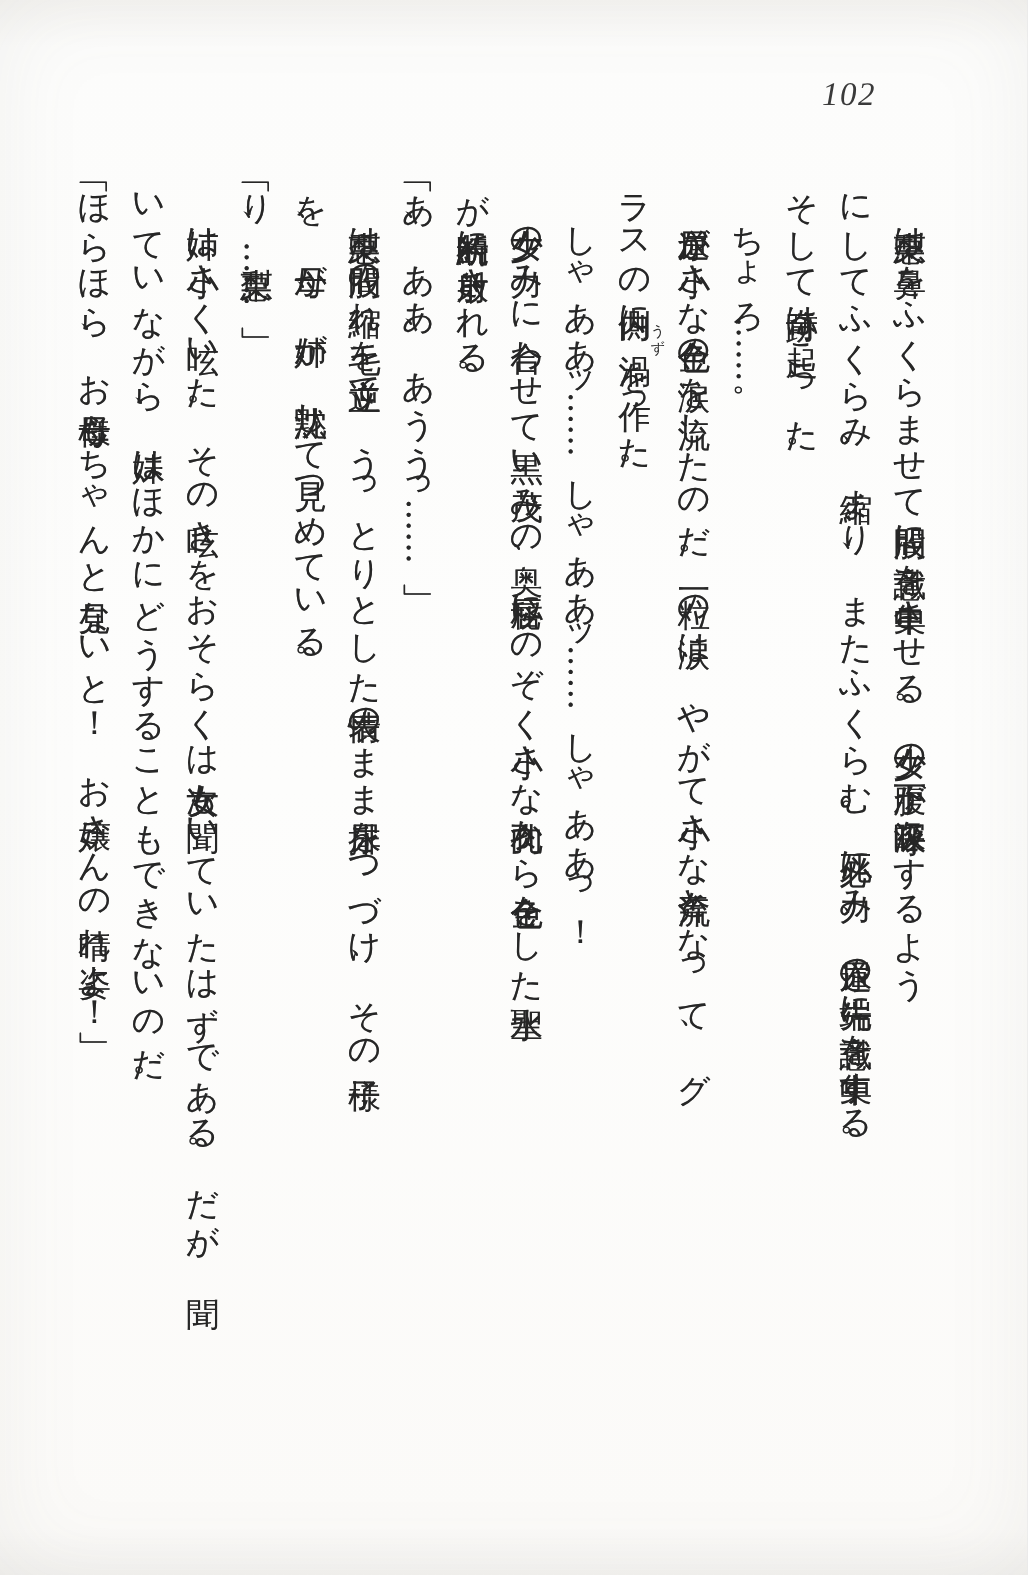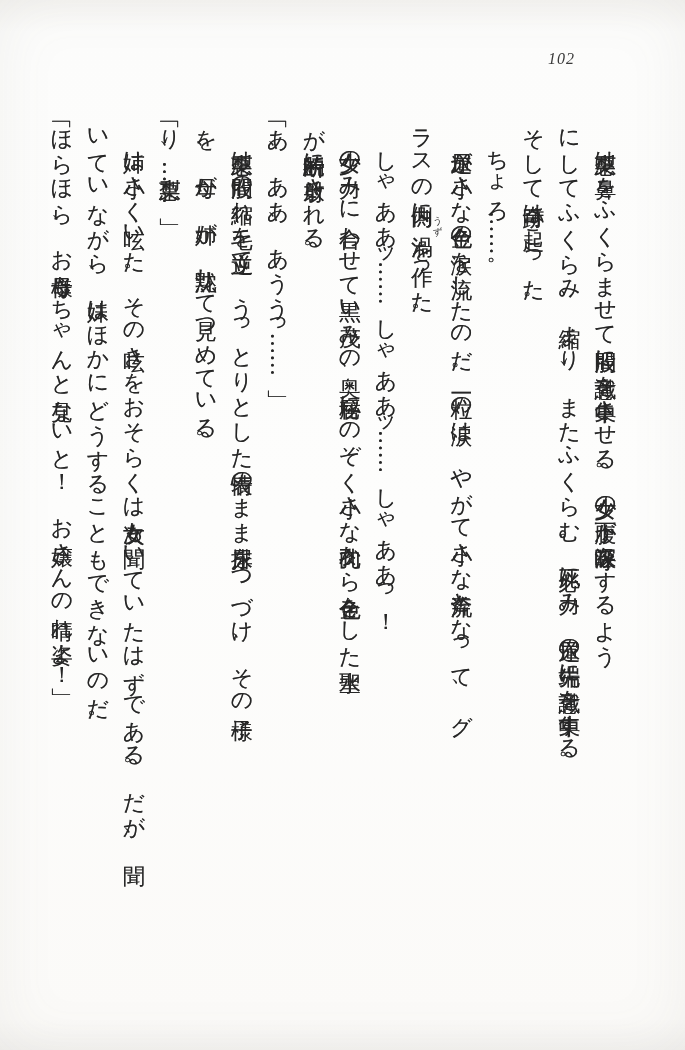--- a/index.html
+++ b/index.html
@@ -14,21 +14,21 @@
     background: linear-gradient(180deg, #f6f5f3 0%, #fcfcfb 3%, #fdfdfc 50%, #fbfaf8 97%, #f4f3f1 100%);
     overflow: hidden;
     font-family: "DejaVu Serif", "Liberation Serif", serif;
   }
   .folio {
     position: absolute;
     top: 50px;
     left: 548px;
     font-family: "Liberation Serif", "DejaVu Serif", serif;
     font-style: italic;
-    font-size: 16px;
+    font-size: 22px;
     letter-spacing: 1px;
     color: #3a3a3a;
   }
   .text-block {
     position: absolute;
     top: 114px;
     right: 62px;
     height: 836px;
     writing-mode: vertical-rl;
     text-orientation: mixed;

